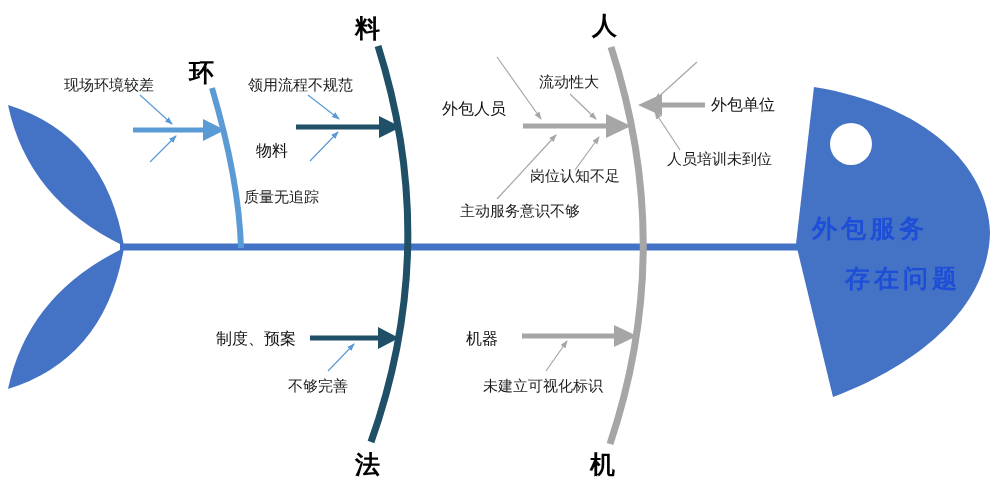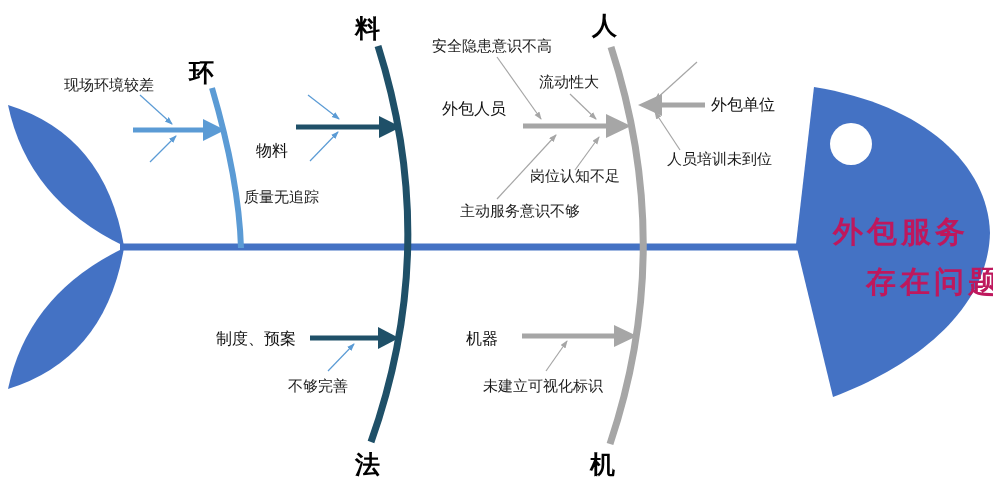--- a/index.html
+++ b/index.html
@@ -2,22 +2,22 @@
 <html><head>
 <meta charset="utf-8">
 <style>
   html,body{margin:0;padding:0;background:#fff;}
   #stage{position:relative;width:993px;height:497px;background:#fff;overflow:hidden;
          font-family:"Liberation Sans","DejaVu Sans",sans-serif;}
   #stage svg{position:absolute;left:0;top:0;}
   .lbl{position:absolute;font-size:15px;color:#1b1b1b;white-space:nowrap;}
   .lbl-b{position:absolute;font-size:16px;font-weight:normal;color:#111;white-space:nowrap;}
   .cat{position:absolute;font-size:25px;font-weight:bold;color:#000;white-space:nowrap;}
-  .head-t{position:absolute;font-size:30px;font-weight:bold;color:#be185d;
-          letter-spacing:4px;white-space:nowrap;margin-left:21px;}
+  .head-t{position:absolute;font-size:25px;font-weight:bold;color:#1d4ed8;
+          letter-spacing:4px;white-space:nowrap;}
 </style>
 </head>
 <body>
 
 <div id="stage">
 
   <svg width="993" height="497" viewBox="0 0 993 497">
     <defs>
       <marker id="mk-blue" markerWidth="10" markerHeight="8" refX="7" refY="3" orient="auto" markerUnits="userSpaceOnUse">
         <path d="M0,0 L8,3 L0,6 Z" fill="#5B9BD5"></path>
@@ -81,24 +81,24 @@
   </svg>
 
   <div class="cat" style="left:189px;top:56px;">环</div>
   <div class="cat" style="left:355px;top:12px;">料</div>
   <div class="cat" style="left:592px;top:9px;">人</div>
   <div class="cat" style="left:355px;top:448px;">法</div>
   <div class="cat" style="left:590px;top:448px;">机</div>
 
   <div class="lbl" style="left:64px;top:76px;">现场环境较差</div>
 
+  <div class="lbl" style="left:248px;top:76px;">领用流程不规范</div>
   <div class="lbl-b" style="left:256px;top:117px;margin-top:24px;">物料</div>
   <div class="lbl" style="left:244px;top:188px;">质量无追踪</div>
 
-  <div class="lbl" style="left:432px;top:37px;">安全隐患意识不高</div>
   <div class="lbl" style="left:539px;top:73px;">流动性大</div>
   <div class="lbl-b" style="left:442px;top:99px;">外包人员</div>
   <div class="lbl" style="left:530px;top:167px;">岗位认知不足</div>
   <div class="lbl" style="left:460px;top:202px;">主动服务意识不够</div>
 
   <div class="lbl-b" style="left:711px;top:95px;">外包单位</div>
   <div class="lbl" style="left:667px;top:150px;">人员培训未到位</div>
 
   <div class="lbl-b" style="left:216px;top:329px;">制度、预案</div>
   <div class="lbl" style="left:288px;top:377px;">不够完善</div>

